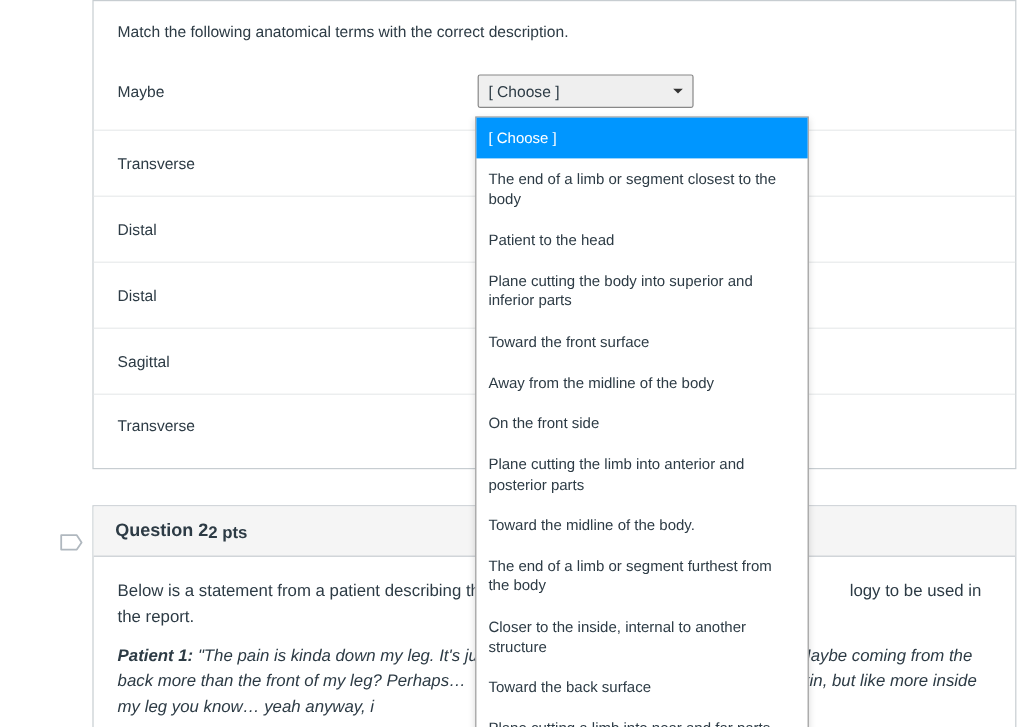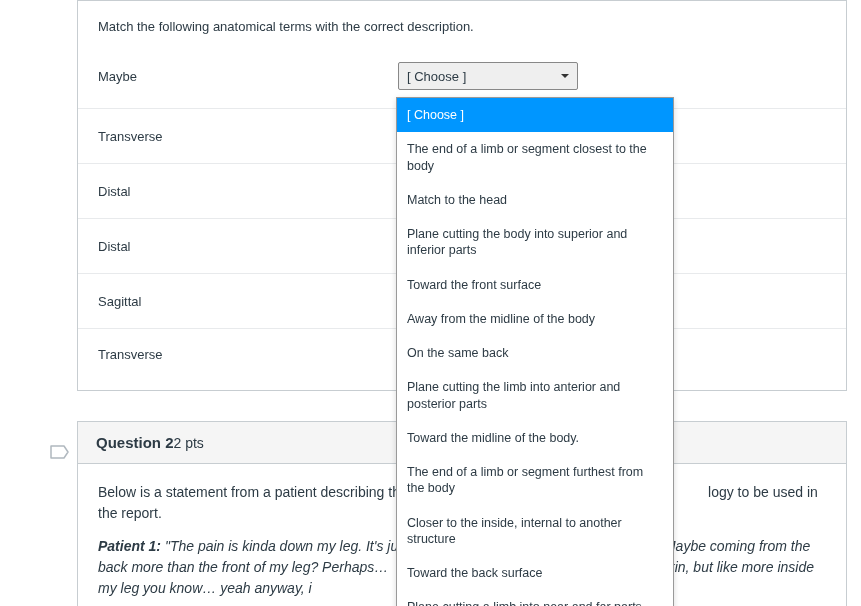--- a/index.html
+++ b/index.html
@@ -94,21 +94,21 @@
 
   .q2-header {
     display: flex;
     align-items: center;
     background: #f5f5f5;
     border-bottom: 1px solid #c7cdd1;
     padding: 12px 18px;
     font-size: 15px;
     font-weight: bold;
   }
-  .q2-header .pts { font-weight: normal; font-size: 14px; }
+  .q2-header .pts { font-weight: bold; font-size: 14px; }
   .q2-body {
     padding: 18px 20px 8px 20px;
     font-size: 14px;
     line-height: 1.5;
     color: #2d3b45;
   }
   .q2-body p { margin-bottom: 12px; }
   .patient-lbl { font-weight: bold; font-style: italic; }
   .patient-quote { font-style: italic; }
 
@@ -183,25 +183,25 @@
       </p>
       <p>
         <span class="patient-lbl">Patient 1:</span><span class="patient-quote"> "The pain is kinda down my leg. It's just </span><span class="patient-quote" style="visibility:hidden">on one side, the left side… I don</span><span class="patient-quote">'t know. Maybe coming from the back more than the front of my leg? Perhaps…</span><span class="patient-quote" style="visibility:hidden"> maybe around the ba</span><span class="patient-quote">ck, but like not on the skin, but like more inside my leg you know… yeah anyway, i</span>
       </p>
     </div>
   </div>
 
   <div class="dropdown-list">
     <div class="dropdown-item highlighted">[ Choose ]</div>
     <div class="dropdown-item">The end of a limb or segment closest to the body</div>
-    <div class="dropdown-item">Match to the head</div>
+    <div class="dropdown-item">Patient to the head</div>
     <div class="dropdown-item">Plane cutting the body into superior and inferior parts</div>
     <div class="dropdown-item">Toward the front surface</div>
     <div class="dropdown-item">Away from the midline of the body</div>
-    <div class="dropdown-item">On the same back</div>
+    <div class="dropdown-item">On the front side</div>
     <div class="dropdown-item">Plane cutting the limb into anterior and posterior parts</div>
     <div class="dropdown-item">Toward the midline of the body.</div>
     <div class="dropdown-item">The end of a limb or segment furthest from the body</div>
     <div class="dropdown-item">Closer to the inside, internal to another structure</div>
     <div class="dropdown-item">Toward the back surface</div>
     <div class="dropdown-item">Plane cutting a limb into near and far parts</div>
 
   </div>
 
 </div>

